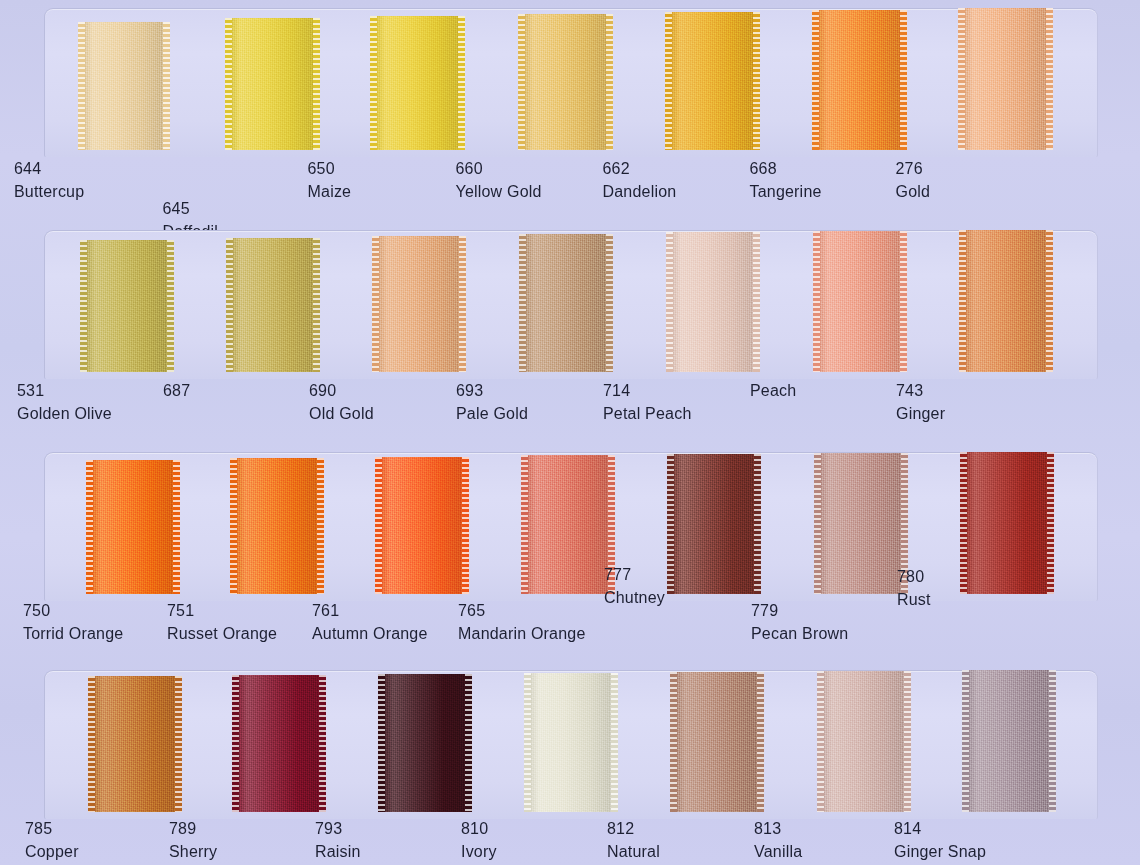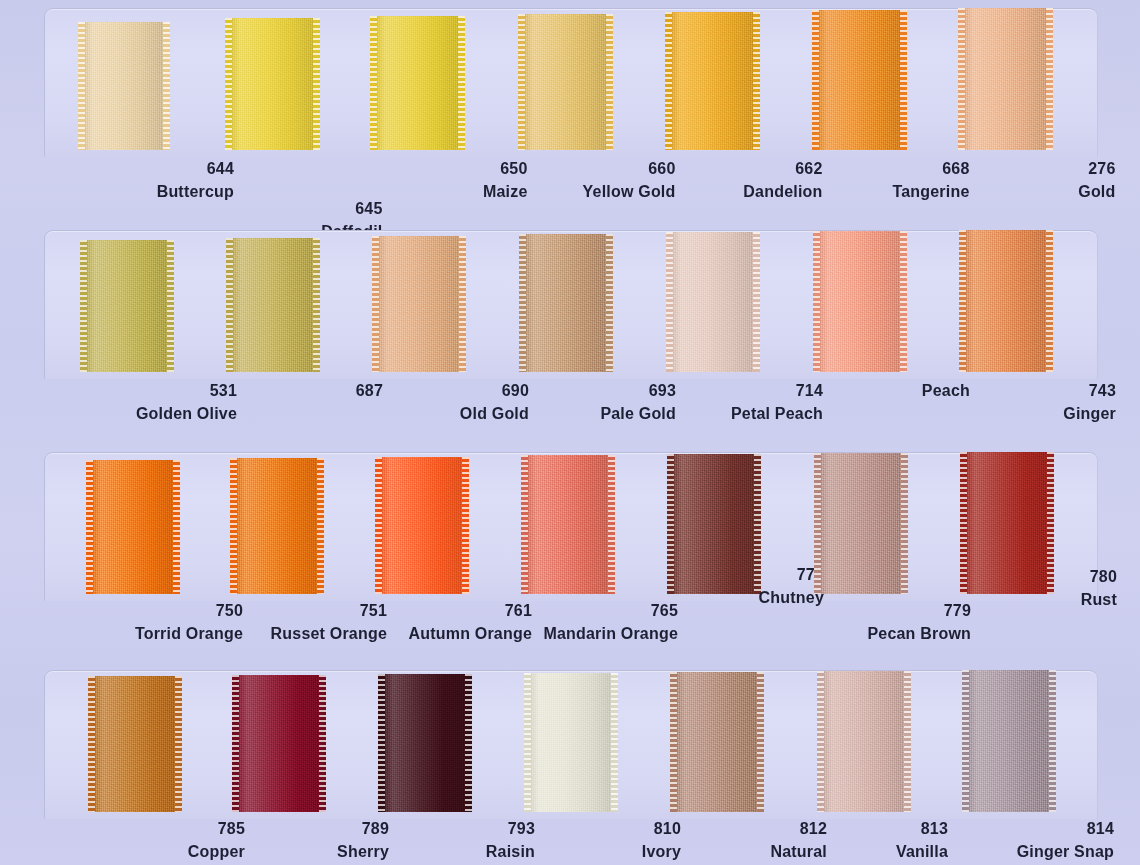--- a/index.html
+++ b/index.html
@@ -54,25 +54,24 @@
   
   .ribbon .edge{
     position:absolute;top:0;bottom:0;width:7px;
     background-image:repeating-linear-gradient(180deg,
       rgba(255,255,255,.75) 0 2px,
       rgba(255,255,255,0) 2px 5px);
   }
   .ribbon .edge.l{left:0;}
   .ribbon .edge.r{right:0;}
   .lab{
-    text-align:right;
+    text-align:left;
     color:#1d2033;
     line-height:1.42;
     letter-spacing:.2px;
-    font-weight:bold;
   }
   .lab .num{font-size:16px;display:block;}
   .lab .nm{font-size:16px;display:block;}
 </style>
 </head>
 <body>
 
 <div id="card">
     <div class="strip" style="left: 44px; top: 8px; width: 1052px; height: 148px;"></div>
     <div class="ribbon" style="position: absolute; left: 78px; top: 22px; width: 92px; height: 128px; background: rgb(236, 209, 159);">
@@ -335,21 +334,21 @@
     <div class="lab" style="position: absolute; top: 818px; left: 607px; width: 220px; color: rgb(29, 32, 51);">
       <span class="num">812</span>
       <span class="nm">Natural</span>
     </div>
     <div class="ribbon" style="position: absolute; left: 817px; top: 671px; width: 94px; height: 141px; background: rgb(211, 179, 172);">
       <div class="sheen"></div>
       <div class="weave"></div>
       <div class="edge l" style="background-color: rgb(199, 166, 159);"></div>
       <div class="edge r" style="background-color: rgb(199, 166, 159);"></div>
     </div>
-    <div class="lab" style="position: absolute; top: 818px; left: 728px; width: 220px; color: rgb(29, 32, 51);">
+    <div class="lab" style="position: absolute; top: 818px; left: 754px; width: 220px; color: rgb(29, 32, 51);">
       <span class="num">813</span>
       <span class="nm">Vanilla</span>
     </div>
     <div class="ribbon" style="position: absolute; left: 962px; top: 670px; width: 94px; height: 142px; background: rgb(168, 148, 159);">
       <div class="sheen"></div>
       <div class="weave"></div>
       <div class="edge l" style="background-color: rgb(156, 136, 147);"></div>
       <div class="edge r" style="background-color: rgb(156, 136, 147);"></div>
     </div>
     <div class="lab" style="position: absolute; top: 818px; left: 894px; width: 220px; color: rgb(29, 32, 51);">

